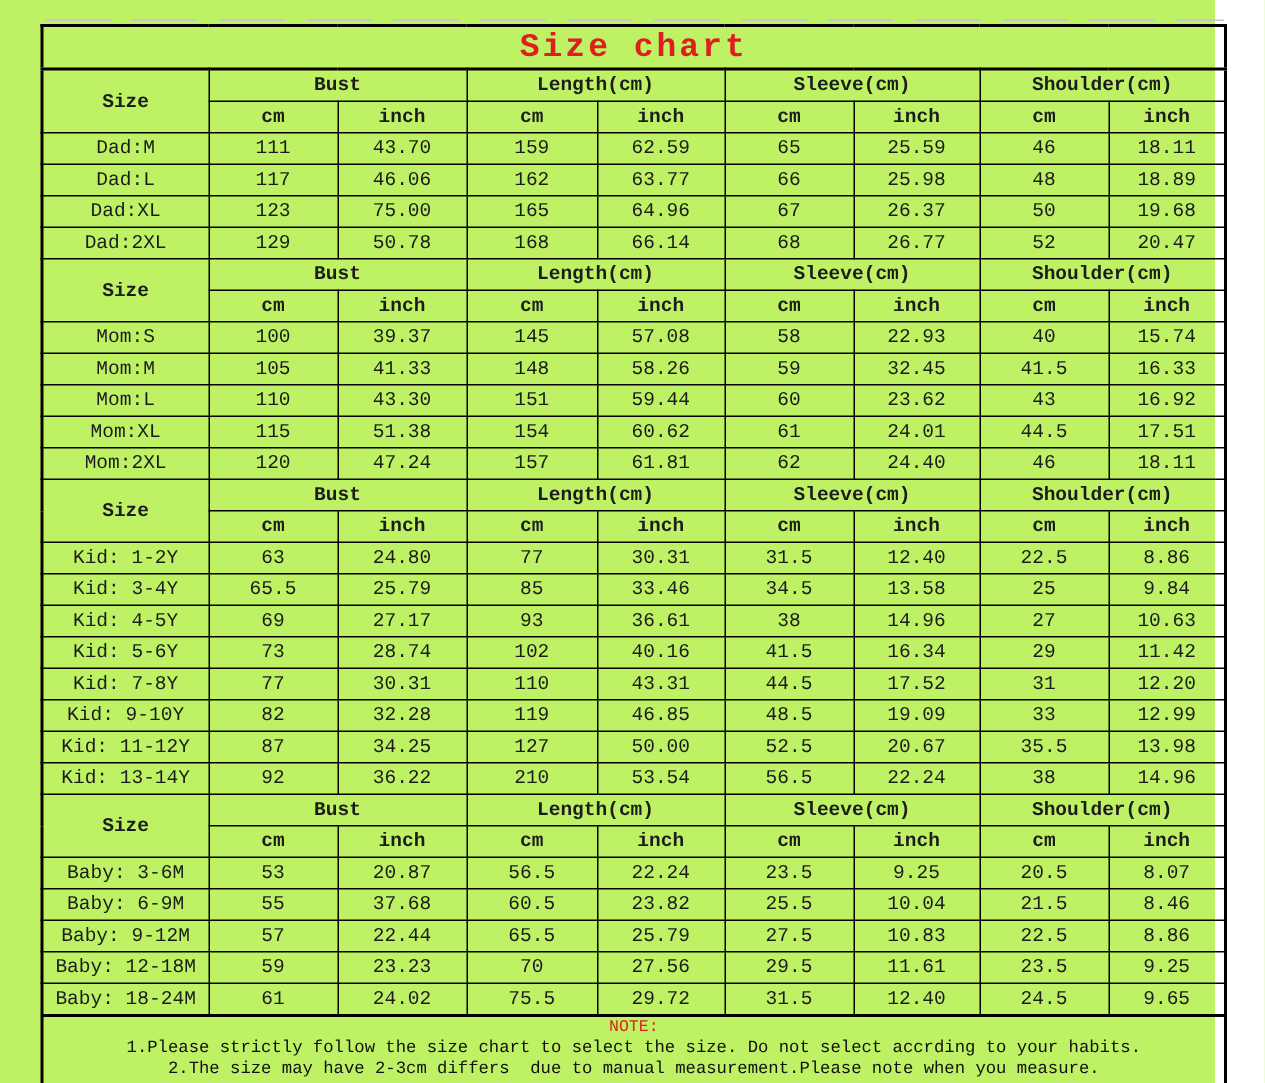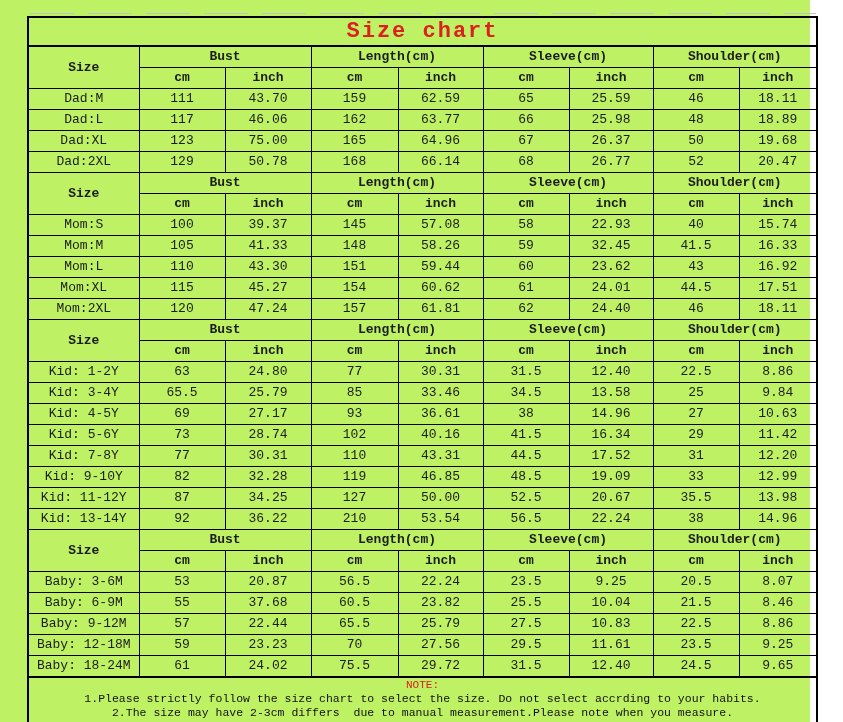--- a/index.html
+++ b/index.html
@@ -202,21 +202,21 @@
           <td class="value-cell">151</td>
           <td class="value-cell">59.44</td>
           <td class="value-cell">60</td>
           <td class="value-cell">23.62</td>
           <td class="value-cell">43</td>
           <td class="value-cell">16.92</td>
         </tr>
         <tr class="data-row">
           <td class="size-cell">Mom:XL</td>
           <td class="value-cell">115</td>
-          <td class="value-cell">45.27</td>
+          <td class="value-cell">51.38</td>
           <td class="value-cell">154</td>
           <td class="value-cell">60.62</td>
           <td class="value-cell">61</td>
           <td class="value-cell">24.01</td>
           <td class="value-cell">44.5</td>
           <td class="value-cell">17.51</td>
         </tr>
         <tr class="data-row">
           <td class="size-cell">Mom:2XL</td>
           <td class="value-cell">120</td>

